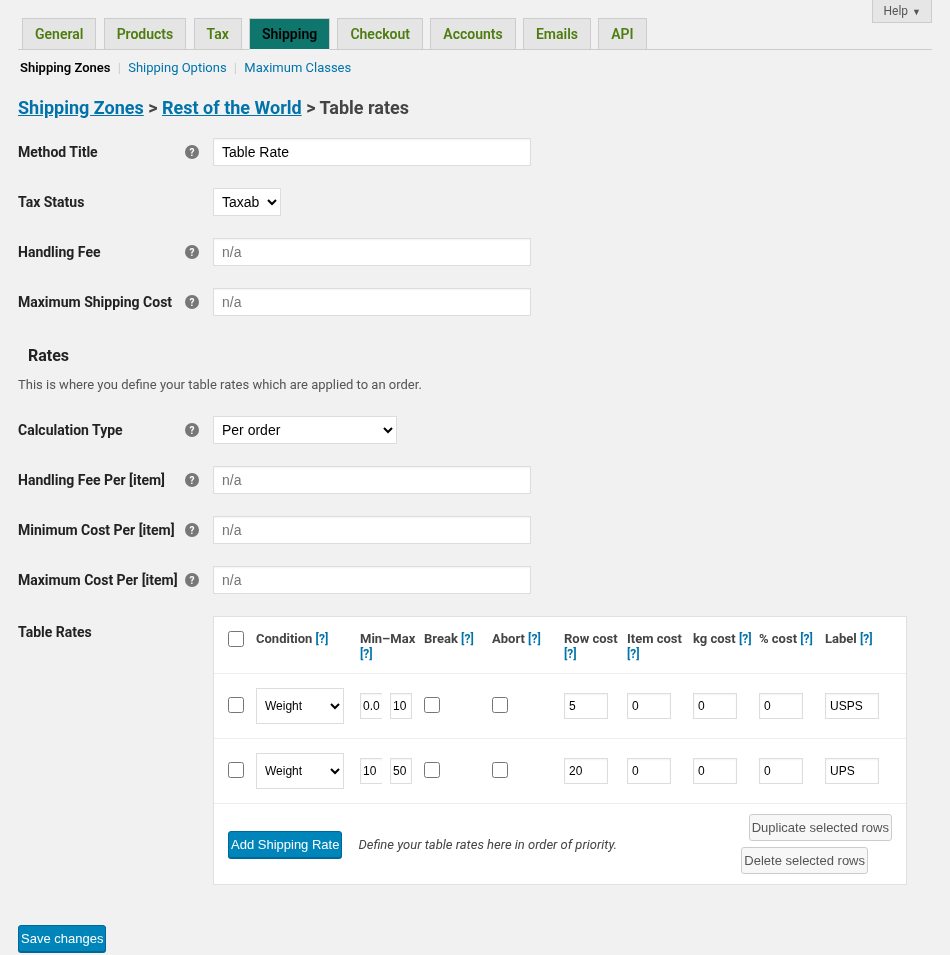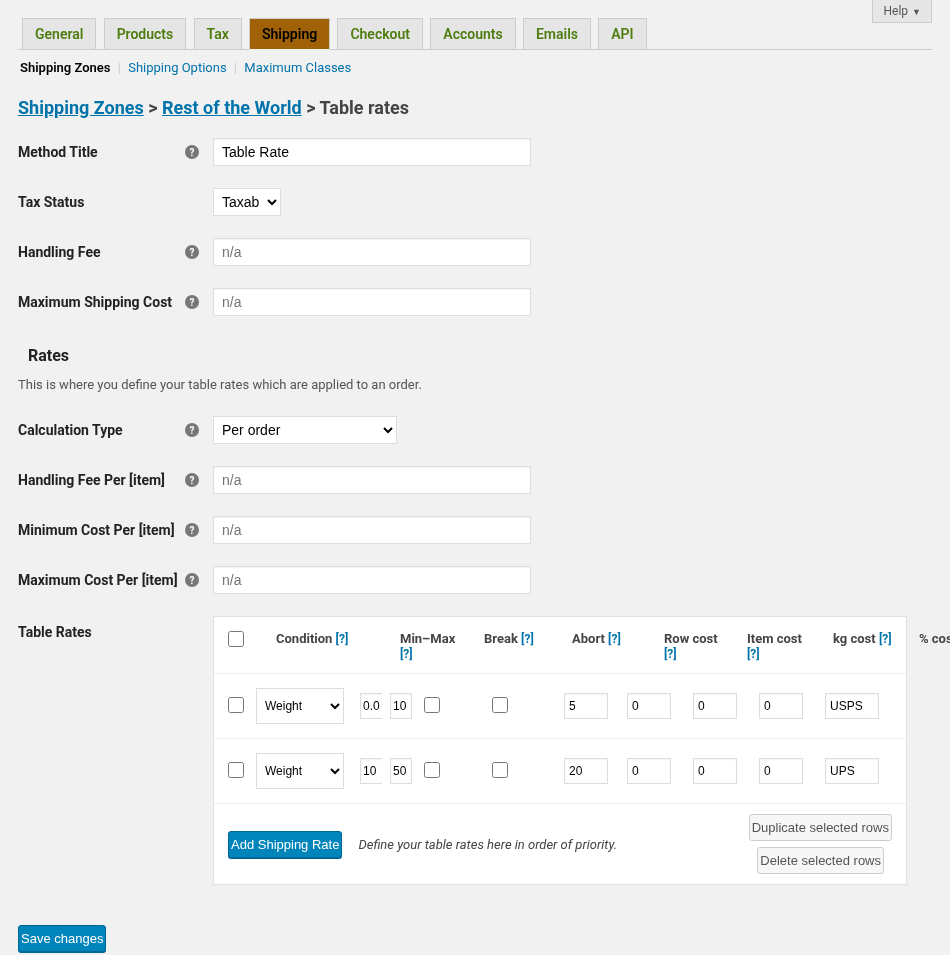--- a/index.html
+++ b/index.html
@@ -2,41 +2,41 @@
 <html><head>
 <meta charset="utf-8">
 <style>
 * { box-sizing: border-box; margin: 0; padding: 0; }
 body { font-family: -apple-system, BlinkMacSystemFont, "Segoe UI", Roboto, sans-serif; font-size: 13px; color: #444; background: #f1f1f1; width: 950px; }
 .wrap { padding: 0 18px 20px 18px; }
 .help-tab { position: absolute; top: 0; right: 18px; background: #e6e6e6; border: 1px solid #ccc; border-top: none; padding: 4px 10px; font-size: 12px; color: #555; cursor: pointer; }
 .help-tab .tri { font-size: 9px; margin-left: 4px; }
 .nav-tab-wrapper { border-bottom: 1px solid #ccc; padding-top: 18px; }
 .nav-tab { display: inline-block; background: #e5e5e5; border: 1px solid #ccc; border-bottom: none; margin-left: 4px; margin-bottom: -1px; padding: 7px 12px; font-size: 14px; font-weight: 600; color: #4d7c0f; text-decoration: none; cursor: pointer; }
-.nav-tab.active { background: #a16207; border-bottom: 1px solid #f1f1f1; color: #000; }
+.nav-tab.active { background: #0f766e; border-bottom: 1px solid #f1f1f1; color: #000; }
 .subnav { padding: 10px 2px; font-size: 13px; }
 .subnav a { color: #0073aa; text-decoration: none; }
 .subnav .sep { color: #ccc; padding: 0 4px; }
 .subnav .current { color: #000; font-weight: 600; }
 .breadcrumb { font-size: 18px; font-weight: 700; margin: 12px 0 20px 0; }
 .breadcrumb a { color: #0073aa; text-decoration: underline; }
 .breadcrumb .gt { color: #444; }
 .breadcrumb .current { color: #444; }
 .form-row { display: flex; align-items: center; margin-bottom: 22px; }
 .form-row .label-col { width: 195px; font-weight: 700; font-size: 14px; color: #222; display: flex; align-items: center; justify-content: space-between; padding-right: 14px; }
 .form-row .label-col.top { align-self: flex-start; padding-top: 8px; }
 .help-icon { width: 14px; height: 14px; border-radius: 50%; background: #777; color: #fff; font-size: 10px; font-weight: bold; display: inline-flex; align-items: center; justify-content: center; cursor: help; }
 .form-row input[type=text] { width: 318px; padding: 5px 8px; border: 1px solid #ddd; background: #fff; font-size: 14px; box-shadow: inset 0 1px 2px rgba(0,0,0,.05); }
 .form-row select { padding: 4px 4px; border: 1px solid #ddd; background: #fff; font-size: 14px; height: 28px; }
 .form-row select.short { width: 68px; }
 .form-row select.medium { width: 184px; }
 h3.section { font-size: 16px; font-weight: 700; color: #222; margin: 30px 0 12px 10px; }
 p.desc { font-size: 13px; color: #555; margin-bottom: 24px; }
 .table-rates-box { background: #fff; border: 1px solid #e0e0e0; width: 694px; }
-.tr-header { display: flex; align-items: flex-start; padding: 14px 7px 12px 14px; border-bottom: 1px solid #eee; font-weight: 700; font-size: 13px; gap: 20px; }
+.tr-header { display: flex; align-items: flex-start; padding: 14px 7px 12px 14px; border-bottom: 1px solid #eee; font-weight: 700; font-size: 13px; }
 .tr-row { display: flex; align-items: center; padding: 14px; border-bottom: 1px solid #eee; }
 .tr-footer { display: flex; align-items: center; padding: 10px 14px; position: relative; }
 .col-check { width: 28px; flex-shrink: 0; }
 .col-cond { width: 104px; flex-shrink: 0; }
 .col-minmax { width: 64px; flex-shrink: 0; }
 .col-break { width: 68px; flex-shrink: 0; }
 .col-abort { width: 72px; flex-shrink: 0; }
 .col-rowcost { width: 63px; flex-shrink: 0; }
 .col-itemcost { width: 66px; flex-shrink: 0; }
 .col-kgcost { width: 66px; flex-shrink: 0; }
@@ -47,21 +47,21 @@
 .tr-row .minmax-pair { display: flex; gap: 8px; }
 .tr-row .minmax-pair input { width: 22px; padding: 5px 2px; }
 .tr-row .minmax-pair input:first-child { border-right: none; }
 .tr-row select { width: 88px; height: 36px; border: 1px solid #ddd; font-size: 12px; }
 .tr-row input[type=checkbox], .tr-header input[type=checkbox] { width: 16px; height: 16px; border: 1px solid #b4b9be; }
 .tr-row .col-label input { width: 54px; }
 .button { display: inline-block; background: #f7f7f7; border: 1px solid #ccc; color: #555; padding: 5px 2px; font-size: 13px; cursor: pointer; border-radius: 3px; text-decoration: none; }
 .button-primary { background: #0085ba; border: 1px solid #006799; color: #fff; font-weight: 400; box-shadow: 0 1px 0 #006799; }
 .tr-footer .hint { font-style: italic; font-size: 13px; color: #444; margin-left: 16px; flex: 1; }
 .tr-footer .right-btns { display: flex; flex-direction: column; align-items: flex-end; gap: 6px; }
-.tr-footer .right-btns .row2 { margin-right: 8px; }
+.tr-footer .right-btns .row2 { margin-right: 24px; }
 .save-row { margin-top: 40px; }
 </style>
 </head>
 <body>
 
 <div class="help-tab">
   <span>Help</span><span class="tri">▼</span>
 </div>
 
 <div class="wrap">

